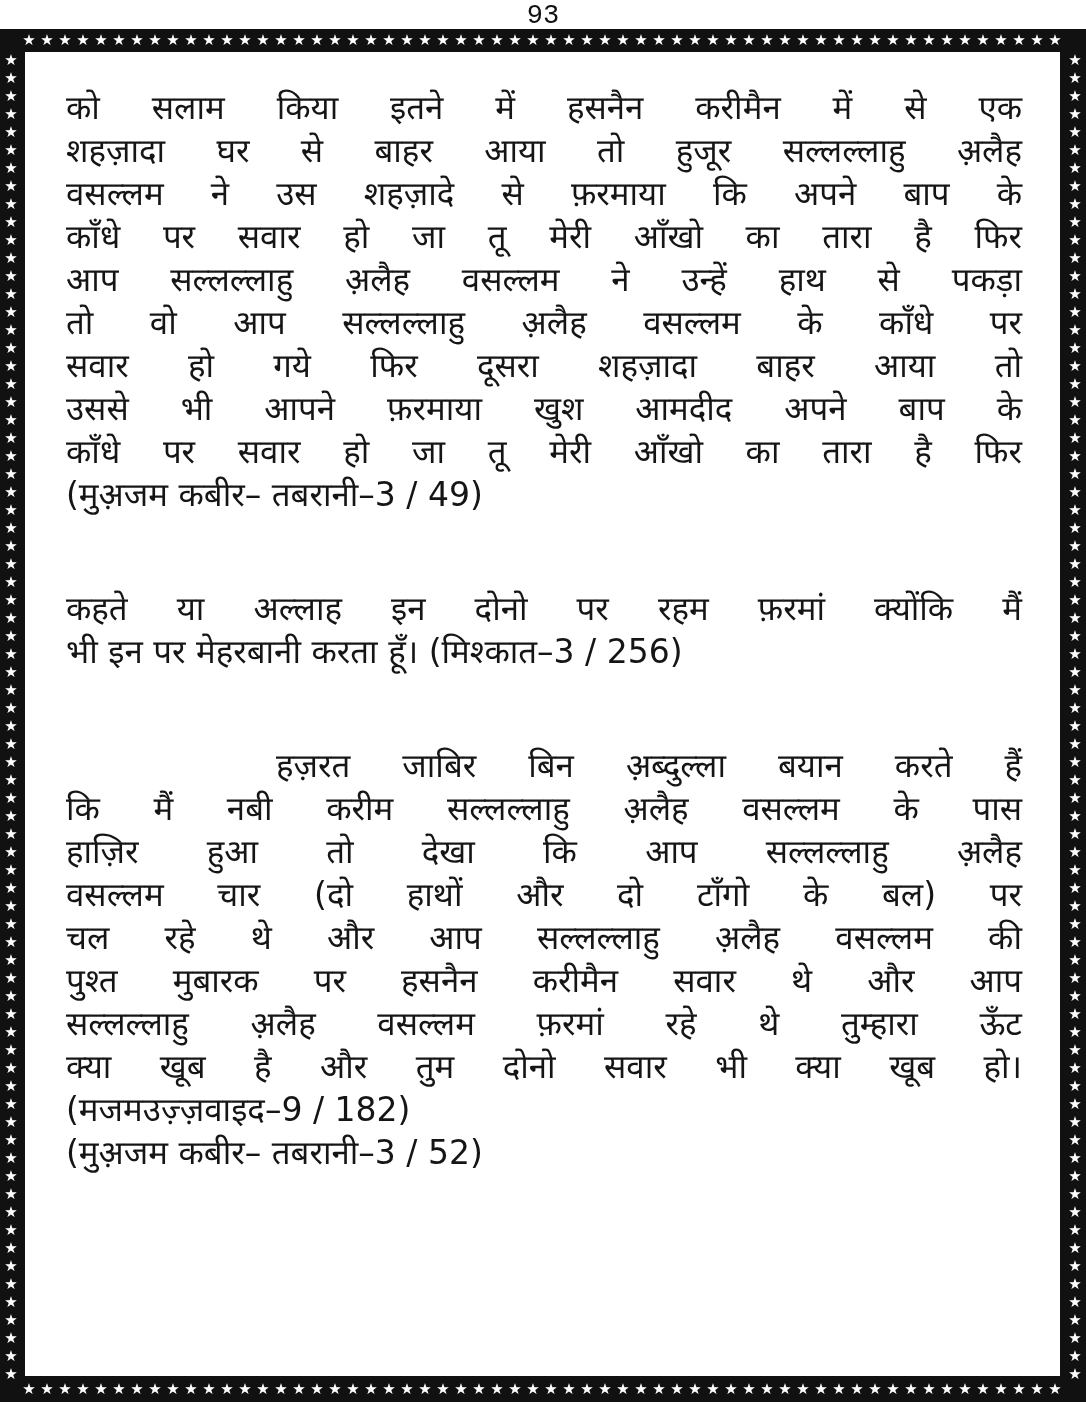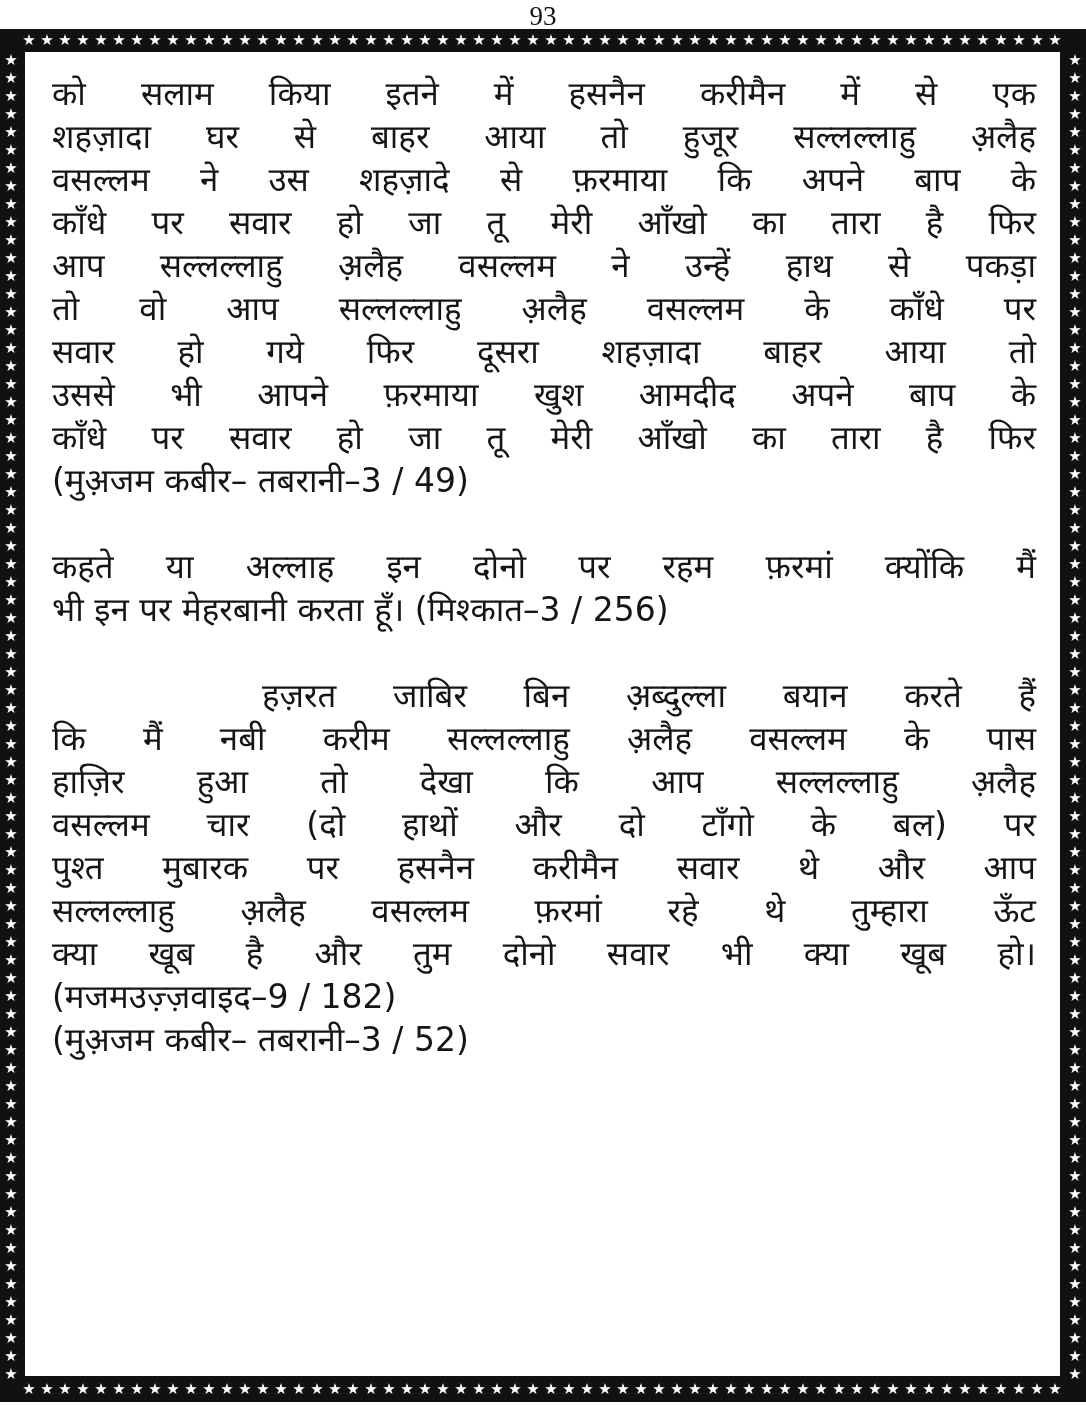--- a/index.html
+++ b/index.html
@@ -14,21 +14,21 @@
     overflow: hidden;
     font-family: "DejaVu Sans", "Liberation Sans", sans-serif;
     color: #111111;
   }
   .page-number {
     position: absolute;
     top: 0px;
     left: 0;
     width: 1086px;
     text-align: center;
-    font-family: Liberation Serif, serif;
+    font-family: Liberation Mono, monospace;
     font-size: 27px;
     line-height: 32px;
     color: #111;
   }
   
   .frame {
     position: absolute;
     left: 0;
     top: 29px;
     width: 1086px;
@@ -69,21 +69,21 @@
     position: absolute;
     left: 52px;
     top: 72px;
     width: 984px;
     font-family: "DejaVu Sans", "Liberation Sans", sans-serif;
     font-size: 33px;
     line-height: 43px;
     color: #151515;
   }
   .para {
-    margin: 0;
+    margin: 14px;
     text-align: justify;
     text-align-last: justify;
   }
   .line {
     display: block;
     height: 43px;
     text-align: justify;
     text-align-last: justify;
     white-space: nowrap;
     overflow: visible;
@@ -425,19 +425,20 @@
     <span class="line last">भी इन पर मेहरबानी करता हूँ। (मिश्कात–3 / 256)</span>
   </div>
 
   <div class="gap"></div>
 
   <div class="para">
     <span class="line indent-p3">हज़रत जाबिर बिन अ़ब्दुल्ला बयान करते हैं</span>
     <span class="line">कि मैं नबी करीम सल्लल्लाहु अ़लैह वसल्लम के पास</span>
     <span class="line">हाज़िर हुआ तो देखा कि आप सल्लल्लाहु अ़लैह</span>
     <span class="line">वसल्लम चार (दो हाथों और दो टाँगो के बल) पर</span>
+    <span class="line">चल रहे थे और आप सल्लल्लाहु अ़लैह वसल्लम की</span>
     <span class="line">पुश्त मुबारक पर हसनैन करीमैन सवार थे और आप</span>
     <span class="line">सल्लल्लाहु अ़लैह वसल्लम फ़रमां रहे थे तुम्हारा ऊँट</span>
     <span class="line">क्या खूब है और तुम दोनो सवार भी क्या खूब हो।</span>
     <span class="line last">(मजमउज़्ज़वाइद–9 / 182)</span>
     <span class="line last">(मुअ़जम कबीर– तबरानी–3 / 52)</span>
   </div>
 </div>
 
 </body></html>

